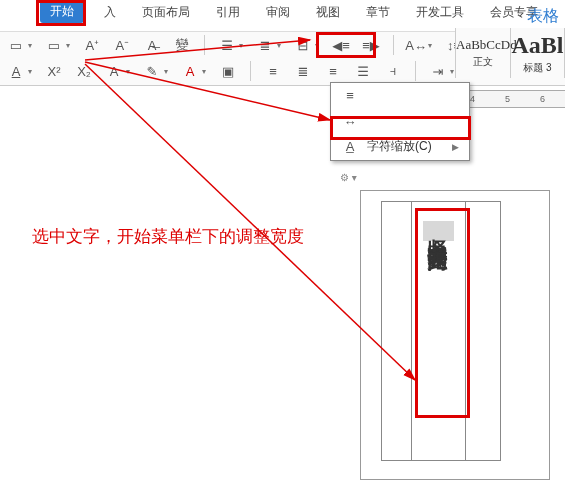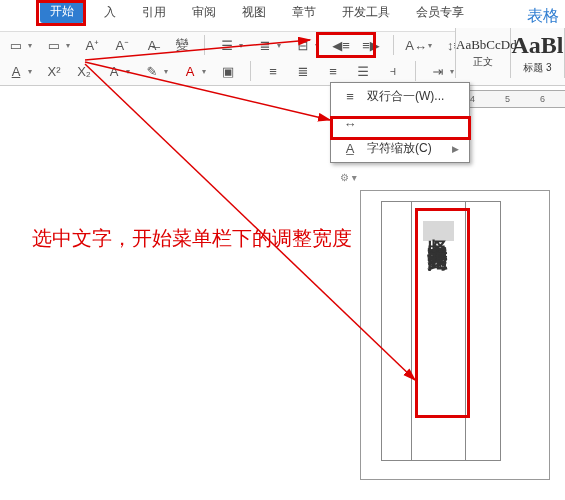--- a/index.html
+++ b/index.html
@@ -105,21 +105,21 @@
     padding-left:140px;
     align-items:center;
     background:#f5f5f5;
     z-index:1;
   }
   .annotation {
     position:absolute;
     left:32px; top:225px;
     color:#d00;
     font-family:"SimSun";
-    font-size:20px;
+    font-size:17px;
   }
   .doc-area {
     position:absolute;
     left:360px; top:190px;
     width:190px; height:290px;
     border:1px solid #999;
     background:#fff;
   }
   .doc-inner {
     position:absolute;
@@ -188,20 +188,21 @@
   .sp1 { font-size:13px; }
   .sp2 { font-size:24px; font-weight:bold; }
   .last-tab { position:absolute; right:6px; top:6px; color:#2f7dd1; font-size:16px;}
 </style>
 </head>
 <body>
 
 <div class="tabs">
   <span class="tab tab-active">开始</span>
   <span class="tab">入</span>
+  <span class="tab">页面布局</span>
   <span class="tab">引用</span>
   <span class="tab">审阅</span>
   <span class="tab">视图</span>
   <span class="tab">章节</span>
   <span class="tab">开发工具</span>
   <span class="tab">会员专享</span>
 </div>
 <span class="last-tab">表格</span>
 <div class="tab-box"></div>
 
@@ -314,21 +315,20 @@
 
 <div class="ruler">
   <span>4</span>
   <span>5</span>
   <span>6</span>
 </div>
 
 <div class="menu">
   <div class="menu-item">
     <span class="mi-icon">≡</span>
-    <span>双行合一(W)...</span>
   </div>
   <div class="menu-item">
     <span class="mi-icon">↔</span>
   </div>
   <div class="menu-item">
     <span class="mi-icon">A̲</span>
     <span>字符缩放(C)</span>
     <span style="margin-left:auto;font-size:9px;color:#777">▶</span>
   </div>
 </div>

